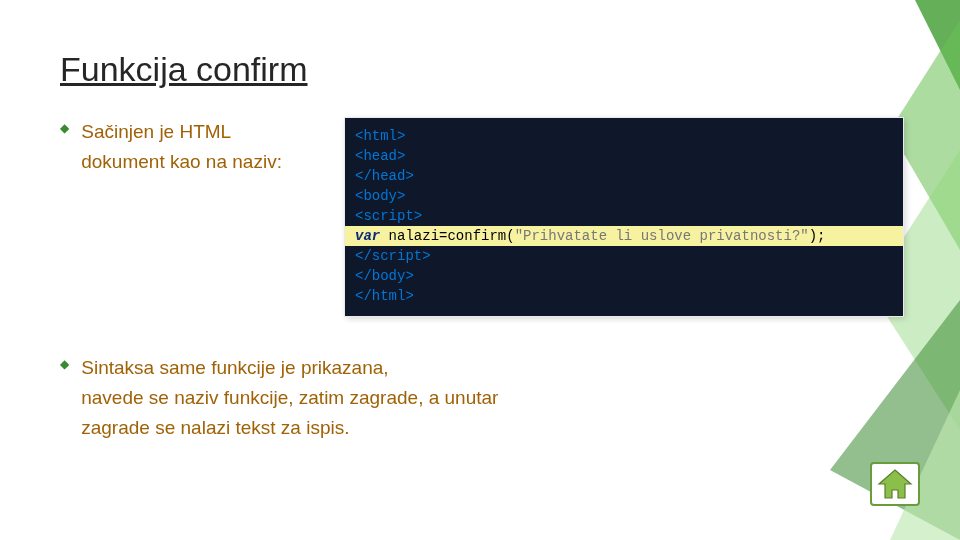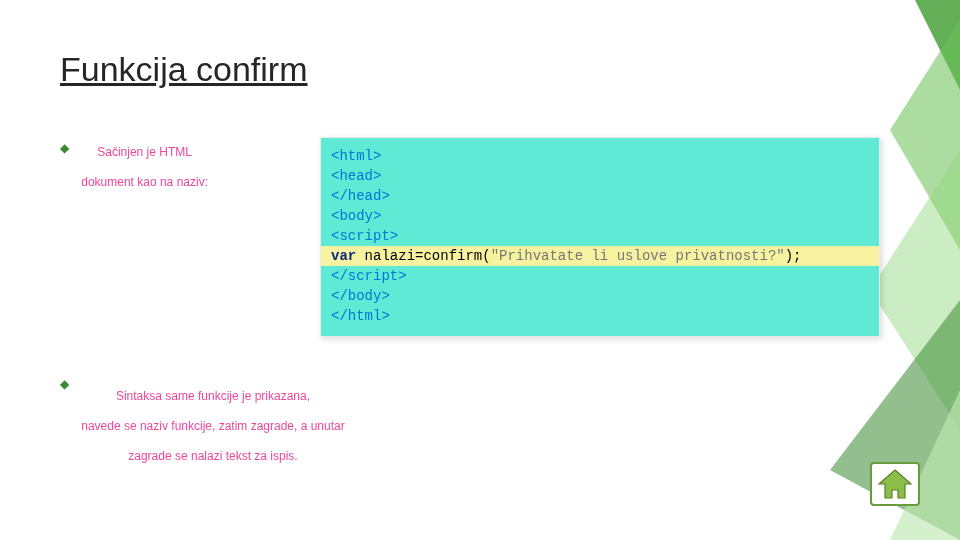--- a/index.html
+++ b/index.html
@@ -18,73 +18,73 @@
   .slide {
     position: relative;
     padding: 50px 50px 20px 60px;
     height: 100%;
   }
   .title {
     font-size: 34px;
     font-weight: 400;
     color: #262626;
     text-decoration: underline;
-    margin-bottom: 48px;
+    margin-bottom: 28px;
   }
   .row1 {
     display: flex;
     align-items: flex-start;
     gap: 30px;
     margin-bottom: 36px;
   }
   .bullet-block {
     display: flex;
     gap: 12px;
     width: 230px;
     flex-shrink: 0;
   }
   .bullet-icon {
     color: #3a8a32;
     font-size: 12px;
     line-height: 22px;
     flex-shrink: 0;
   }
   .bullet-text {
-    color: #ec4899;
-    font-size: 12px;
+    color: #a16207;
+    font-size: 19px;
     line-height: 30px;
-    text-align: center;
   }
   .code-box {
-    background: #5eead4;
+    background: #0f172a;
     border: 1px solid #eaeaea;
     box-shadow: 2px 2px 6px rgba(0,0,0,0.15);
     padding: 8px 10px 10px 10px;
     font-family: "Courier New", Consolas, monospace;
     font-size: 14px;
     line-height: 20px;
     width: 560px;
     overflow: hidden;
     white-space: nowrap;
+    margin-left: 24px;
   }
   .code-box .tag { color: #0077d6; }
-  .code-box .kw  { color: #0b2a7a; font-weight: bold; }
+  .code-box .kw  { color: #0b2a7a; font-weight: bold; font-style: italic; }
   .code-box .str { color: #777; }
   .code-hl {
     display: block;
     background: #f6f2a0;
     margin: 0 -10px;
     padding: 0 10px;
   }
   .bullet2 {
     display: flex;
     gap: 12px;
     margin-top: 6px;
   }
-  .bullet2 .bullet-text { line-height: 30px; margin-top: 8px; }
+  .bullet2 .bullet-text { line-height: 30px; }
   .home-btn {
     position: absolute;
     right: 40px;
     bottom: 34px;
     width: 50px;
     height: 44px;
     cursor: pointer;
   }
 </style>
 </head>

